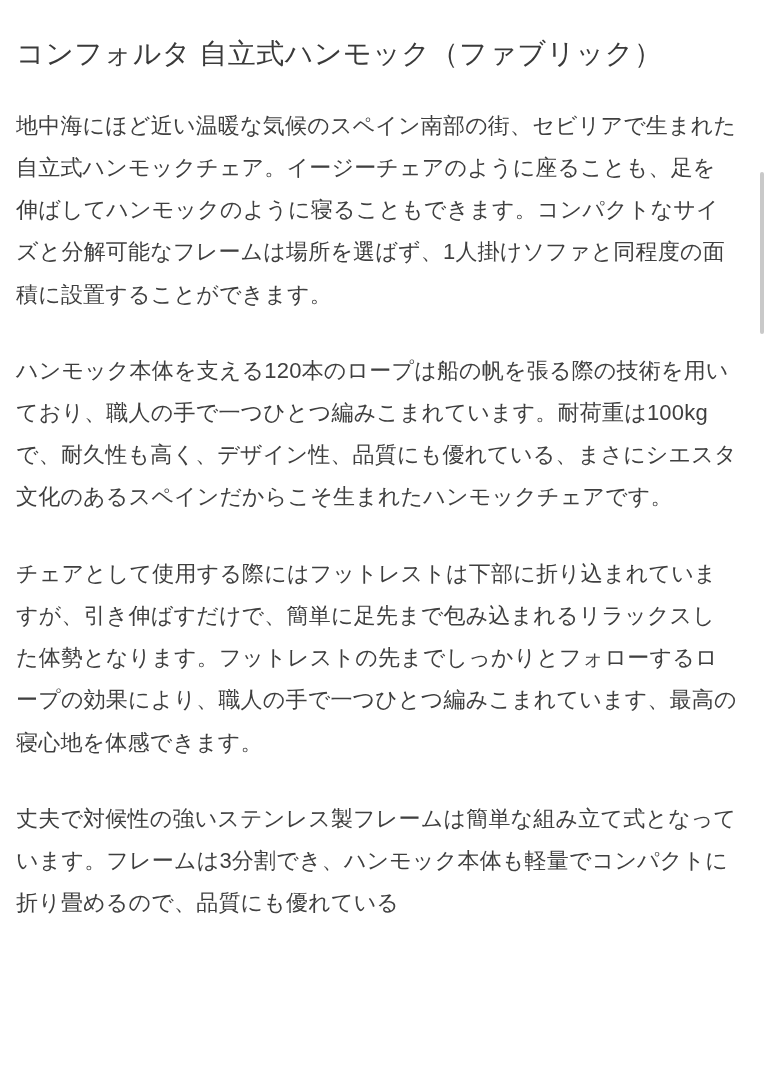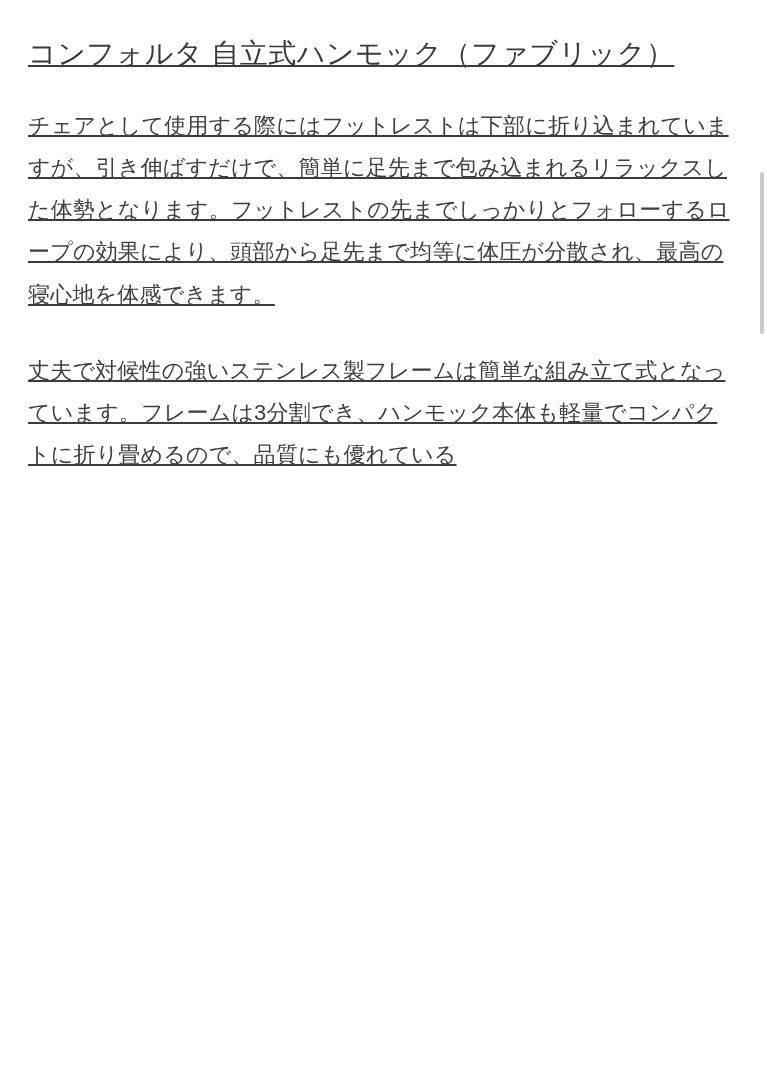--- a/index.html
+++ b/index.html
@@ -13,22 +13,21 @@
     overflow: hidden;
     font-family: "Liberation Sans", "DejaVu Sans", sans-serif;
     color: #3c3c3c;
     position: relative;
   }
   .page {
     position: relative;
     width: 767px;
     height: 1080px;
     box-sizing: border-box;
-    padding: 34px 30px 0 28px;
-    text-decoration: underline;
+    padding: 34px 30px 0 16px;
   }
   .article-title {
     font-size: 28px;
     line-height: 1.45;
     font-weight: 400;
     color: #3a3a3a;
     letter-spacing: 0.5px;
     margin: 0 0 30px 0;
   }
   .para {
@@ -61,23 +60,25 @@
     background: #c9c9c9;
   }
 </style>
 </head>
 <body>
 
 <div class="page">
 
   <h1 class="article-title">コンフォルタ 自立式ハンモック（ファブリック）</h1>
 
+  <p class="para">地中海にほど近い温暖な気候のスペイン南部の街、セビリアで生まれた自立式ハンモックチェア。イージーチェアのように座ることも、足を伸ばしてハンモックのように寝ることもできます。コンパクトなサイズと分解可能なフレームは場所を選ばず、1人掛けソファと同程度の面積に設置することができます。</p>
 
+  <p class="para">ハンモック本体を支える120本のロープは船の帆を張る際の技術を用いており、職人の手で一つひとつ編みこまれています。耐荷重は100kgで、耐久性も高く、デザイン性、品質にも優れている、まさにシエスタ文化のあるスペインだからこそ生まれたハンモックチェアです。</p>
 
-  <p class="para">チェアとして使用する際にはフットレストは下部に折り込まれていますが、引き伸ばすだけで、簡単に足先まで包み込まれるリラックスした体勢となります。フットレストの先までしっかりとフォローするロープの効果により、頭部から足先まで均等に体圧が分散され、最高の寝心地を体感できます。</p>
+  <p class="para">チェアとして使用する際にはフットレストは下部に折り込まれていますが、引き伸ばすだけで、簡単に足先まで包み込まれるリラックスした体勢となります。フットレストの先までしっかりとフォローするロープの効果により、職人の手で一つひとつ編みこまれています、最高の寝心地を体感できます。</p>
 
   <p class="para">丈夫で対候性の強いステンレス製フレームは簡単な組み立て式となっています。フレームは3分割でき、ハンモック本体も軽量でコンパクトに折り畳めるので、品質にも優れている</p>
 
   <div class="scrollbar">
     <div class="scrollbar-thumb"></div>
   </div>
 
 </div>
 
 </body></html>

